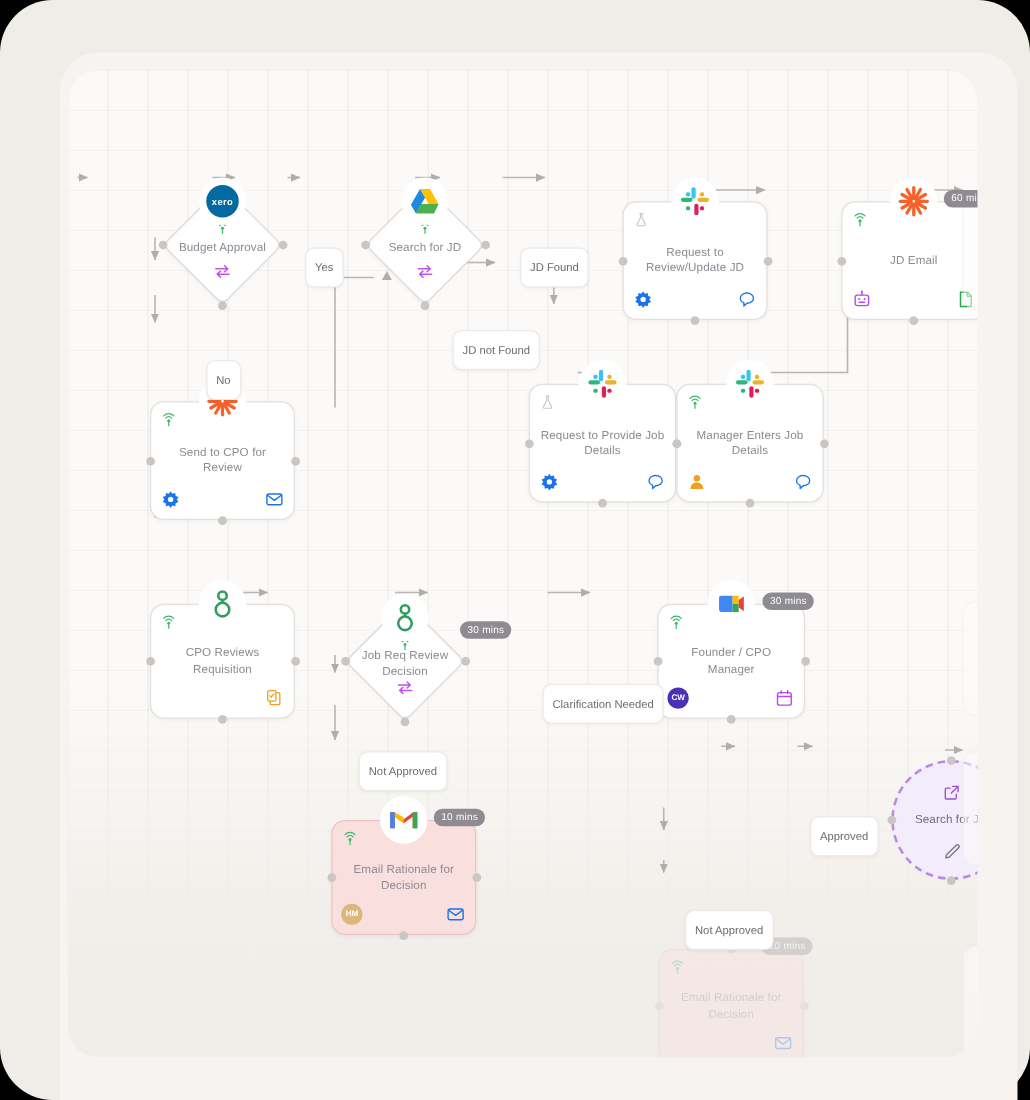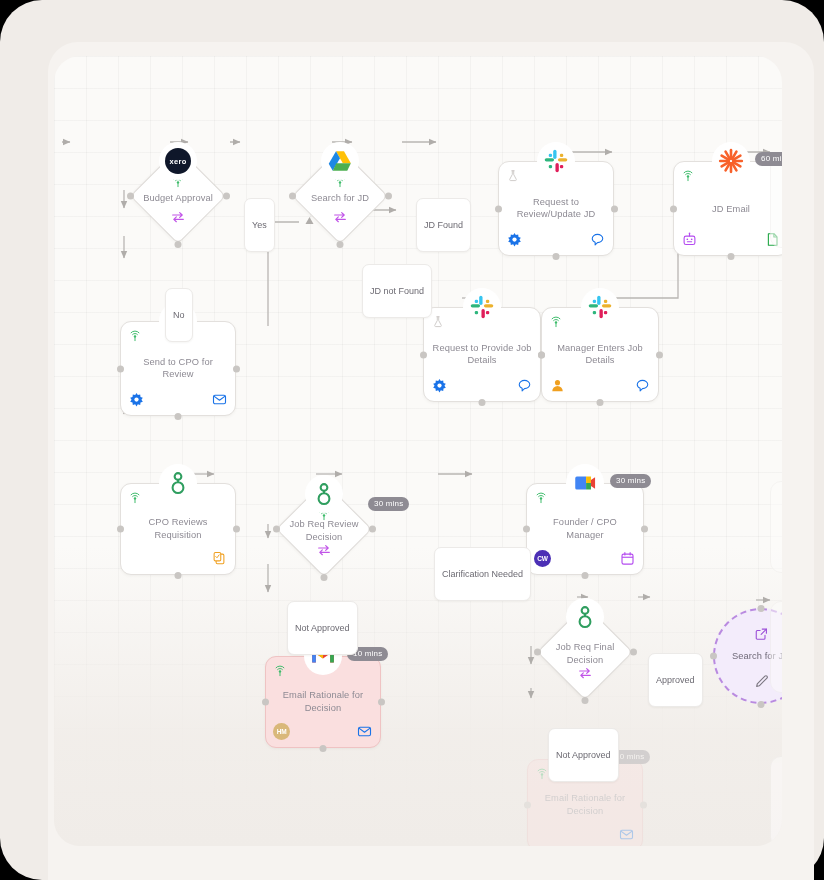--- a/index.html
+++ b/index.html
@@ -76,21 +76,21 @@
   
   .h { position:absolute; width:7px; height:7px; border-radius:50%;
     background:#c9c6c3; z-index:3; }
   .h.t { left:50%; top:-3.5px; transform:translateX(-50%); }
   .h.b { left:50%; bottom:-3.5px; transform:translateX(-50%); }
   .h.l { top:50%; left:-3.5px; transform:translateY(-50%); }
   .h.r { top:50%; right:-3.5px; transform:translateY(-50%); }
 
   
   .elabel { position:absolute; background:#fff; border:1px solid #eceae8;
-    border-radius:7px; padding:21px 7px; font-size:9px; color:#6c6a72;
+    border-radius:7px; padding:10px 7px; font-size:9px; color:#6c6a72;
     white-space:nowrap; z-index:6; box-shadow:0 1px 2px rgba(60,50,40,.05); }
 
   
   .ghost { position:absolute; background:#fdfcfb; border:1px solid #f0eeec;
     border-radius:11px; opacity:.55; }
 </style>
 </head>
 <body>
 
 <div id="frame">
@@ -157,21 +157,21 @@
     </svg>
 
     <div id="nodes">
         <div class="node diamondwrap" style="left: 76px; top: 92px; width: 96px; height: 96px;">
           <div class="diamond"></div>
           <div class="h t"></div>
             <div class="h b"></div>
             <div class="h l"></div>
             <div class="h r"></div>
           <div class="appbadge">
-            <div style="width:26px;height:26px;border-radius:50%;background:#0f172a;
+            <div style="width:26px;height:26px;border-radius:50%;background:#0369a1;
         display:flex;align-items:center;justify-content:center;color:#fff;
         font-size:7.5px;font-weight:bold;letter-spacing:.3px;">xero</div>
           </div>
           <div class="tl"><svg width="14" height="14" viewBox="0 0 24 24" fill="none">
               <circle cx="12" cy="13" r="2.1" fill="#3dbb6a"></circle>
         <path d="M7.9 9.4 a5.4 5.4 0 0 1 8.2 0" stroke="#3dbb6a" stroke-width="1.7" stroke-linecap="round"></path>
         <path d="M5.2 6.4 a9 9 0 0 1 13.6 0" stroke="#3dbb6a" stroke-width="1.7" stroke-linecap="round"></path>
         <path d="M12 15.1 L12 20" stroke="#3dbb6a" stroke-width="1.7" stroke-linecap="round"></path>
             </svg></div>
           <div class="bc"><svg width="16" height="16" viewBox="0 0 24 24" fill="none">
@@ -492,39 +492,20 @@
         <path d="M5.2 6.4 a9 9 0 0 1 13.6 0" stroke="#3dbb6a" stroke-width="1.7" stroke-linecap="round"></path>
         <path d="M12 15.1 L12 20" stroke="#3dbb6a" stroke-width="1.7" stroke-linecap="round"></path>
             </svg></div>
           <div class="br"><svg width="15" height="15" viewBox="0 0 24 24" fill="none">
               <rect x="2.4" y="5.2" width="19.2" height="13.6" rx="2.4" stroke="#1a73e8" stroke-width="1.8"></rect>
         <path d="M3.6 7 L12 13.2 L20.4 7" stroke="#1a73e8" stroke-width="1.8" stroke-linecap="round" stroke-linejoin="round"></path>
             </svg></div>
           <div class="avatar" style="background:#d9b87a">HM</div>
           <div class="title">Email Rationale for Decision</div>
           <div class="dur" style="top:-9px;left:82px;">10 mins</div>
-        </div>
-        <div class="node diamondwrap" style="left: 483px; top: 548px; width: 96px; height: 96px;">
-          <div class="diamond"></div>
-          <div class="h t"></div>
-            <div class="h b"></div>
-            <div class="h l"></div>
-            <div class="h r"></div>
-          <div class="appbadge">
-            <svg width="26" height="26" viewBox="0 0 24 24" fill="none">
-              <circle cx="12" cy="6" r="3.1" stroke="#2f9e5f" stroke-width="1.9"></circle>
-        <circle cx="12" cy="16.3" r="5" stroke="#2f9e5f" stroke-width="1.9"></circle>
-        <path d="M12 9.1 L12 11.3" stroke="#2f9e5f" stroke-width="1.9"></path>
-            </svg>
-          </div>
-          <div class="bc"><svg width="16" height="16" viewBox="0 0 24 24" fill="none">
-              <path d="M4 9 L18 9 M14.5 5.4 L18.3 9 L14.5 12.6" stroke="#c154e8" stroke-width="1.8" stroke-linecap="round" stroke-linejoin="round"></path>
-        <path d="M20 15.5 L6 15.5 M9.5 11.9 L5.7 15.5 L9.5 19.1" stroke="#c154e8" stroke-width="1.8" stroke-linecap="round" stroke-linejoin="round"></path>
-            </svg></div>
-          <div class="title">Job Req Final Decision</div>
         </div>
         <div class="node circle" style="left: 659px; top: 552px; width: 96px; height: 96px;">
           <div class="circ"></div>
           <div class="h t"></div>
             <div class="h b"></div>
             <div class="h l"></div>
             <div class="tl"><svg width="14" height="14" viewBox="0 0 24 24" fill="none">
               <path d="M13.2 3.6 L20.4 3.6 L20.4 10.8" stroke="#9b4fd8" stroke-width="1.9" stroke-linecap="round" stroke-linejoin="round"></path>
         <path d="M20.4 3.6 L11.4 12.6" stroke="#9b4fd8" stroke-width="1.9" stroke-linecap="round"></path>
         <path d="M18 14.4 L18 19.2 a1.8 1.8 0 0 1 -1.8 1.8 L4.8 21 a1.8 1.8 0 0 1 -1.8 -1.8

